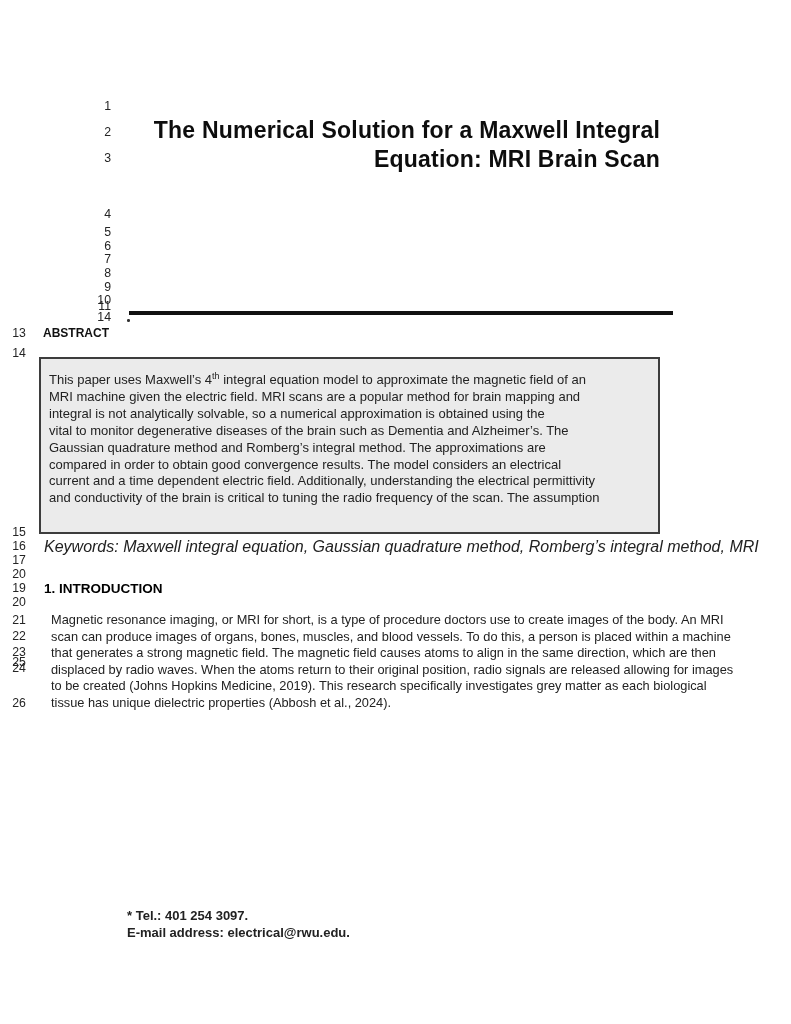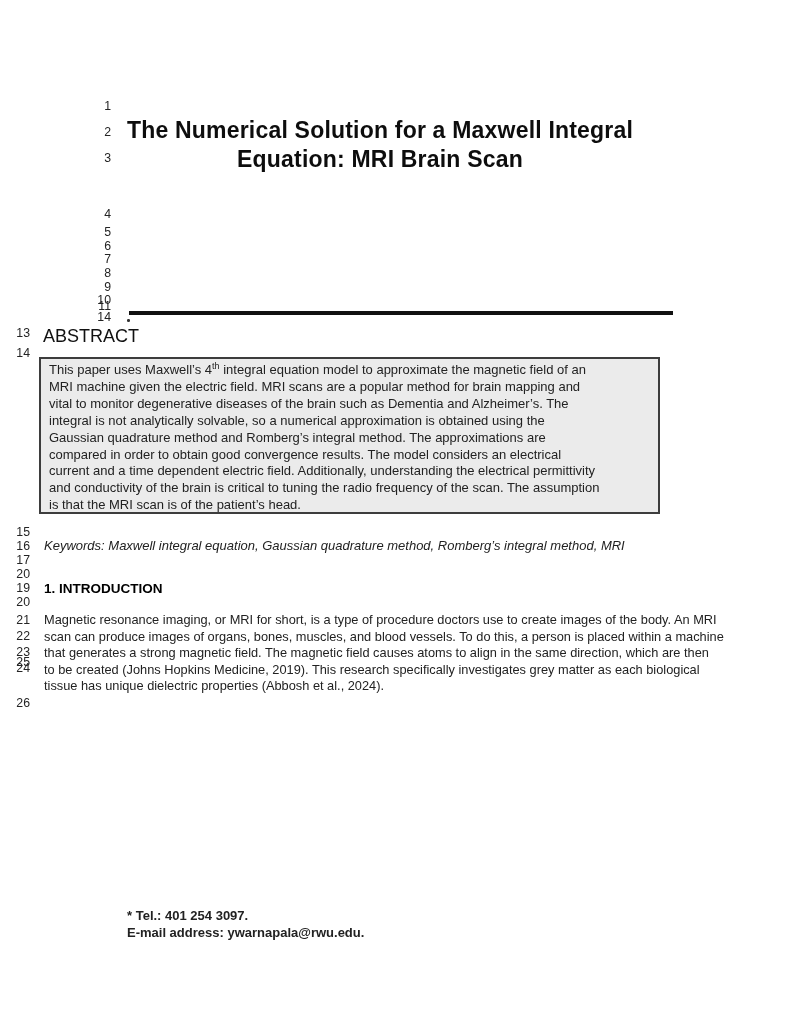--- a/index.html
+++ b/index.html
@@ -26,88 +26,88 @@
   .mnums-top span:nth-child(3){top:152px}
   .mnums-top span:nth-child(4){top:208px}
   .mnums-top span:nth-child(5){top:226px}
   .mnums-top span:nth-child(6){top:240px}
   .mnums-top span:nth-child(7){top:253px}
   .mnums-top span:nth-child(8){top:267px}
   .mnums-top span:nth-child(9){top:281px}
   .mnums-top span:nth-child(10){top:294px}
   .mnums-top span:nth-child(11){top:300px}
   .mnums-top span:nth-child(12){top:311px}
-  .mnums-left span{left:8px;width:22px;text-align:right;}
+  .mnums-left span{left:8px;width:22px;text-align:center;}
   .mnums-left span:nth-child(1){top:327px}
   .mnums-left span:nth-child(2){top:347px}
   .mnums-left span:nth-child(3){top:526px}
   .mnums-left span:nth-child(4){top:540px}
   .mnums-left span:nth-child(5){top:554px}
   .mnums-left span:nth-child(6){top:568px}
   .mnums-left span:nth-child(7){top:582px}
   .mnums-left span:nth-child(8){top:596px}
   .mnums-left span:nth-child(9){top:614px}
   .mnums-left span:nth-child(10){top:630px}
   .mnums-left span:nth-child(11){top:646px}
   .mnums-left span:nth-child(12){top:662px}
   .mnums-left span:nth-child(13){top:656px}
   .mnums-left span:nth-child(14){top:697px}
 
   
   .title{
     position:absolute;left:100px;top:116px;width:560px;
     margin:0;
     font-size:23px;font-weight:bold;line-height:28.5px;
-    text-align:center;color:#0d0d0d;
+    text-align:right;color:#0d0d0d;
     letter-spacing:0.2px;
   }
   .title .tl{display:block;white-space:nowrap;}
 
   
   .rule{
     position:absolute;left:129px;top:311px;width:544px;height:3.5px;
     background:#111111;
   }
   .stray-dot{
     position:absolute;left:127px;top:319px;width:2.5px;height:2.5px;
     background:#333;border-radius:50%;
   }
 
   
   .abstract-heading{
     position:absolute;left:43px;top:326px;
-    font-size:18px;font-weight:normal;color:#111;
+    font-size:12px;font-weight:bold;color:#111;
   }
   .abstract-box{
     position:absolute;left:39px;top:357px;width:601px;height:147px;
     background:#ebebeb;
     border:2px solid #3d3d3d;
-    padding:3px 8px;
+    padding:13px 8px;
     font-size:13px;line-height:16.9px;color:#222;
   }
   .abs-line{white-space:nowrap;}
   .abstract-box sup{font-size:9px;line-height:0;}
 
   
   .keywords{
     position:absolute;left:44px;top:538px;
-    font-size:13px;font-style:italic;color:#222;
+    font-size:16px;font-style:italic;color:#222;
     white-space:nowrap;
   }
 
   
   .intro-heading{
     position:absolute;left:44px;top:581px;
     font-size:13.5px;font-weight:bold;color:#000000;
   }
   .intro-par{
     position:absolute;left:44px;top:612px;width:710px;
     font-size:12.8px;line-height:16.6px;color:#222;
   }
-  .intro-line{white-space:nowrap;}
+  .intro-line{white-space:nowrap;margin-left:7px;}
 
   
   .footnote{
     position:absolute;left:127px;top:908px;
     font-size:13px;line-height:16.8px;color:#222;font-weight:bold;
   }
 </style>
 </head>
 <body>
 
@@ -152,40 +152,40 @@
 
   <div class="rule"></div>
   <div class="stray-dot"></div>
 
   <div class="abstract-heading">ABSTRACT</div>
 
   <div class="abstract-box">
     <div class="abs-line"><span>This paper uses Maxwell’s 4</span><sup>th</sup><span> integral equation model to approximate the magnetic field of an</span></div>
     <div>
         <div class="abs-line">MRI machine given the electric field. MRI scans are a popular method for brain mapping and</div>
+        <div class="abs-line">integral is not analytically solvable, so a numerical approximation is obtained using the</div>
         <div class="abs-line">vital to monitor degenerative diseases of the brain such as Dementia and Alzheimer’s. The</div>
-        <div class="abs-line">integral is not analytically solvable, so a numerical approximation is obtained using the</div>
         <div class="abs-line">Gaussian quadrature method and Romberg’s integral method. The approximations are</div>
         <div class="abs-line">compared in order to obtain good convergence results. The model considers an electrical</div>
         <div class="abs-line">current and a time dependent electric field. Additionally, understanding the electrical permittivity</div>
         <div class="abs-line">and conductivity of the brain is critical to tuning the radio frequency of the scan. The assumption</div>
-        <div class="abs-line">is that the MRI scan is of the patient’s head.</div>
       </div>
   </div>
 
   <div class="keywords">Keywords: Maxwell integral equation, Gaussian quadrature method, Romberg’s integral method, MRI</div>
 
   <div class="intro-heading">1. INTRODUCTION</div>
 
   <div class="intro-par">
       <div class="intro-line">Magnetic resonance imaging, or MRI for short, is a type of procedure doctors use to create images of the body. An MRI</div>
       <div class="intro-line">scan can produce images of organs, bones, muscles, and blood vessels. To do this, a person is placed within a machine</div>
       <div class="intro-line">that generates a strong magnetic field. The magnetic field causes atoms to align in the same direction, which are then</div>
+      <div class="intro-line">displaced by radio waves. When the atoms return to their original position, radio signals are released allowing for images</div>
       <div class="intro-line">to be created (Johns Hopkins Medicine, 2019). This research specifically investigates grey matter as each biological</div>
       <div class="intro-line">tissue has unique dielectric properties (Abbosh et al., 2024).</div>
     </div>
 
   <div class="footnote">
     <div>* Tel.: 401 254 3097.</div>
-    <div>E-mail address: ywarnapala@rwu.edu.</div>
+    <div>E-mail address: electrical@rwu.edu.</div>
   </div>
 
 </div>
 
 </body></html>

